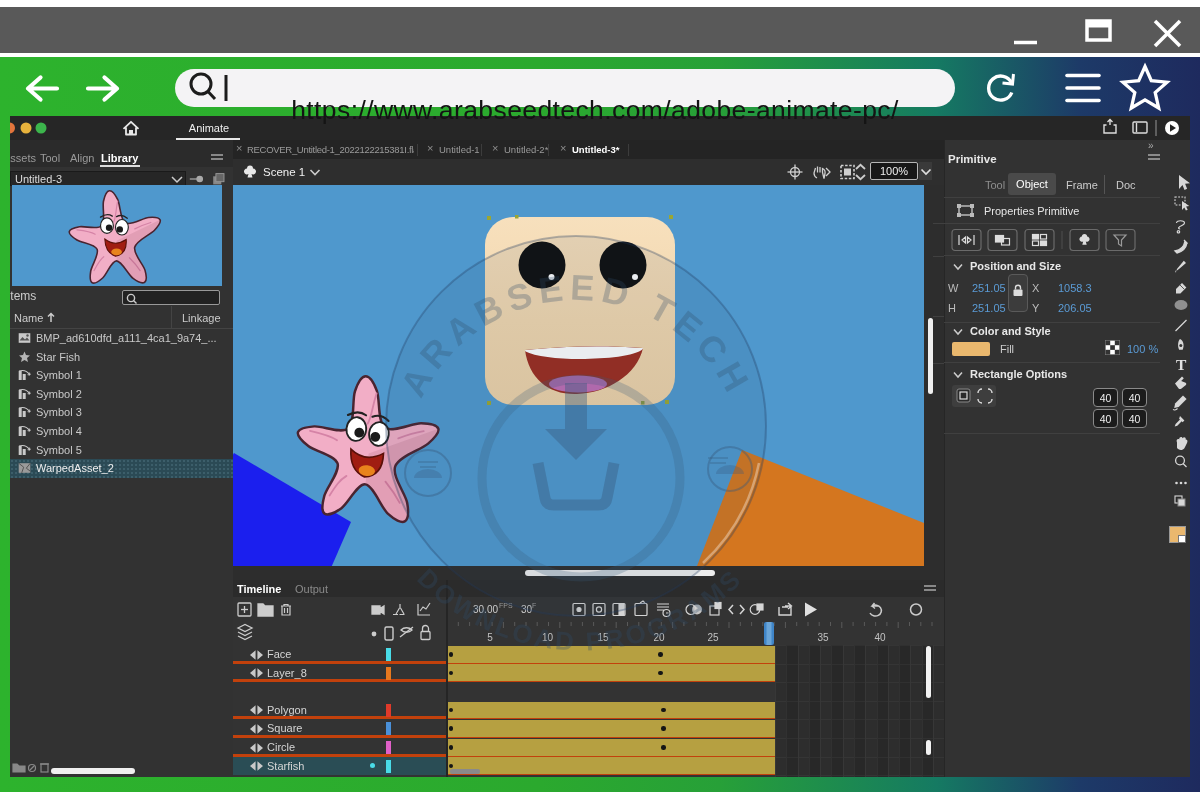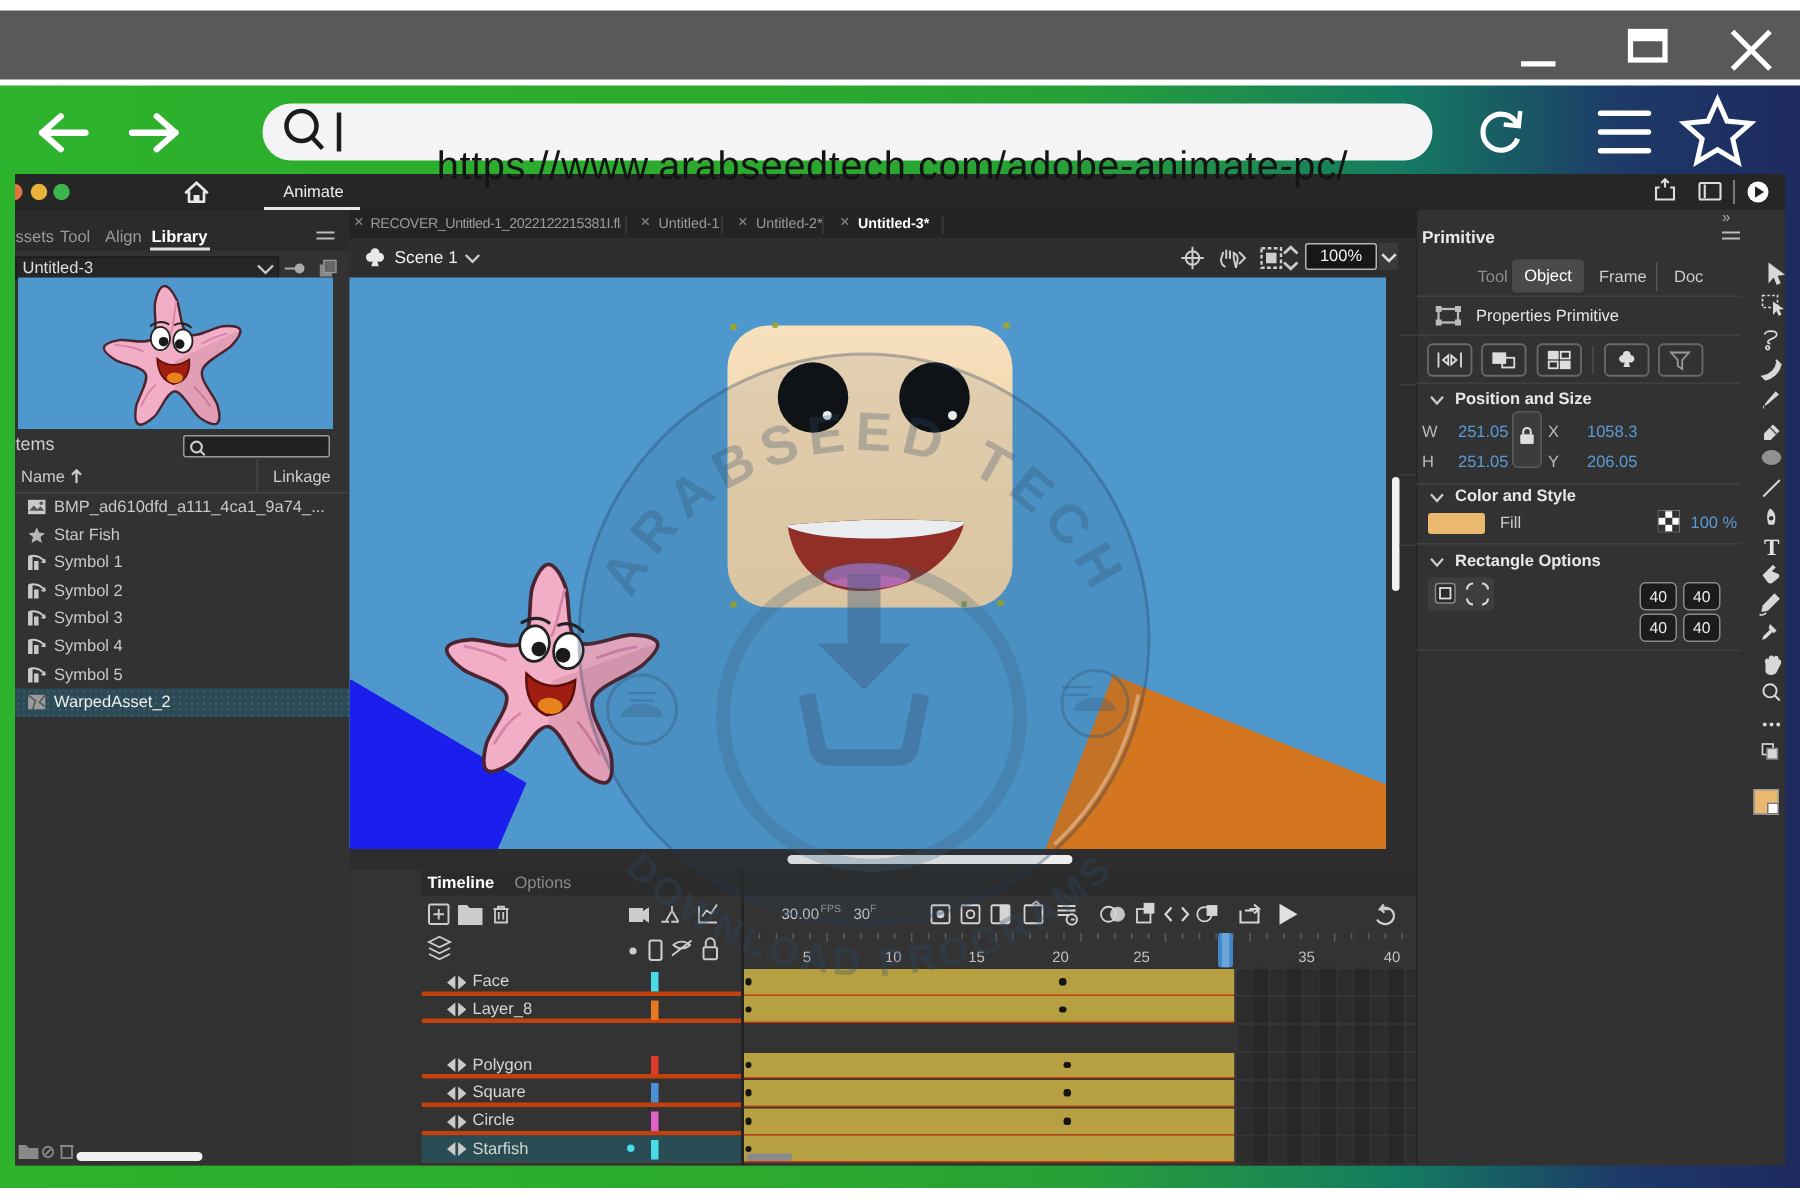--- a/index.html
+++ b/index.html
@@ -22,21 +22,21 @@
 #app { left:10px; top:116px; width:1180px; height:661px; background:#333333; overflow:hidden; position:absolute; }
 
 .bar { position:absolute; }
 #appbar { left:0; top:0; width:1180px; height:24px; background:#262626; }
 #leftpanel { left:0; top:24px; width:223px; height:637px; background:#323232; }
 #docbar { left:223px; top:24px; width:711px; height:19px; background:#242424; }
 #scenebar { left:223px; top:43px; width:711px; height:26px; background:#2e2e2e; }
 #stage { left:223px; top:69px; width:691px; height:381px; background:#4f98cd; overflow:hidden; }
 #rightsliver { left:914px; top:69px; width:20px; height:381px; background:#2d2d2d; }
 #stagegap { left:223px; top:450px; width:711px; height:14px; background:#2d2d2d; }
-#timeline { left:223px; top:464px; width:711px; height:197px; background:#333333; overflow:hidden;margin-left:48px; }
+#timeline { left:223px; top:464px; width:711px; height:197px; background:#333333; overflow:hidden; }
 #propspanel { left:934px; top:24px; width:216px; height:637px; background:#323232; }
 #tools { left:1150px; top:24px; width:30px; height:637px; background:#323232; } .t11 { font-size:11px; } .t12 { font-size:12px; }
 .librow { position:absolute; left:0; width:223px; height:18.6px; }
 .librow .licon { position:absolute; left:8px; top:3px; width:13px; height:12px; }
 .librow span { position:absolute; left:26px; top:3px; font-size:11px; color:#c9c9c9; white-space:nowrap; }
 .librow.sel { background:#2b4a55; background-image:radial-gradient(#3c5e6a 1px, transparent 1px); background-size:4px 4px; }
 .dx { position:absolute; top:2px; font-size:11px; color:#8e8e8e; }
 .dt { position:absolute; top:4px; font-size:9.5px; color:#9a9a9a; white-space:nowrap; }
 .dsep { position:absolute; top:4px; width:1px; height:12px; background:#3c3c3c; }
 .trow { position:absolute; left:0; width:711px; height:18.6px; border-bottom:3px solid #c2410c;text-decoration:underline; }
@@ -308,21 +308,21 @@
       <div class="abs" style="left:9px;top:71px;width:11px;height:1px;background:#404040"></div>
       <div class="abs" style="left:9px;top:131px;width:11px;height:1px;background:#404040"></div>
       <div class="abs" style="left:9px;top:178px;width:11px;height:1px;background:#404040"></div>
     </div>
     <div class="bar" id="stagegap">
       <div class="abs" style="left:292px;top:4px;width:190px;height:6px;background:#ededed;border-radius:3px"></div>
     </div>
     <div class="bar" id="timeline">
       <div class="abs" style="left:0;top:0;width:711px;height:17px;background:#2b2b2b">
         <span class="abs" style="left:4px;top:2.5px;font-size:11px;font-weight:bold;color:#fff">Timeline</span>
-        <span class="abs" style="left:62px;top:2.5px;font-size:11px;color:#8a8a8a">Options</span>
+        <span class="abs" style="left:62px;top:2.5px;font-size:11px;color:#8a8a8a">Output</span>
         <svg class="abs" style="left:690px;top:4px" width="14" height="10">
             <g stroke="#bbb" stroke-width="1.3">
               <line x1="1" y1="2" x2="13" y2="2"></line>
               <line x1="1" y1="6" x2="13" y2="6"></line>
             </g>
           </svg>
       </div>
       <svg class="abs" style="left:0;top:17px" width="711" height="25" viewBox="0 0 711 25">
         <g stroke="#ccc" fill="none" stroke-width="1.3">
           <rect x="5" y="6" width="13" height="13" rx="1"></rect>

